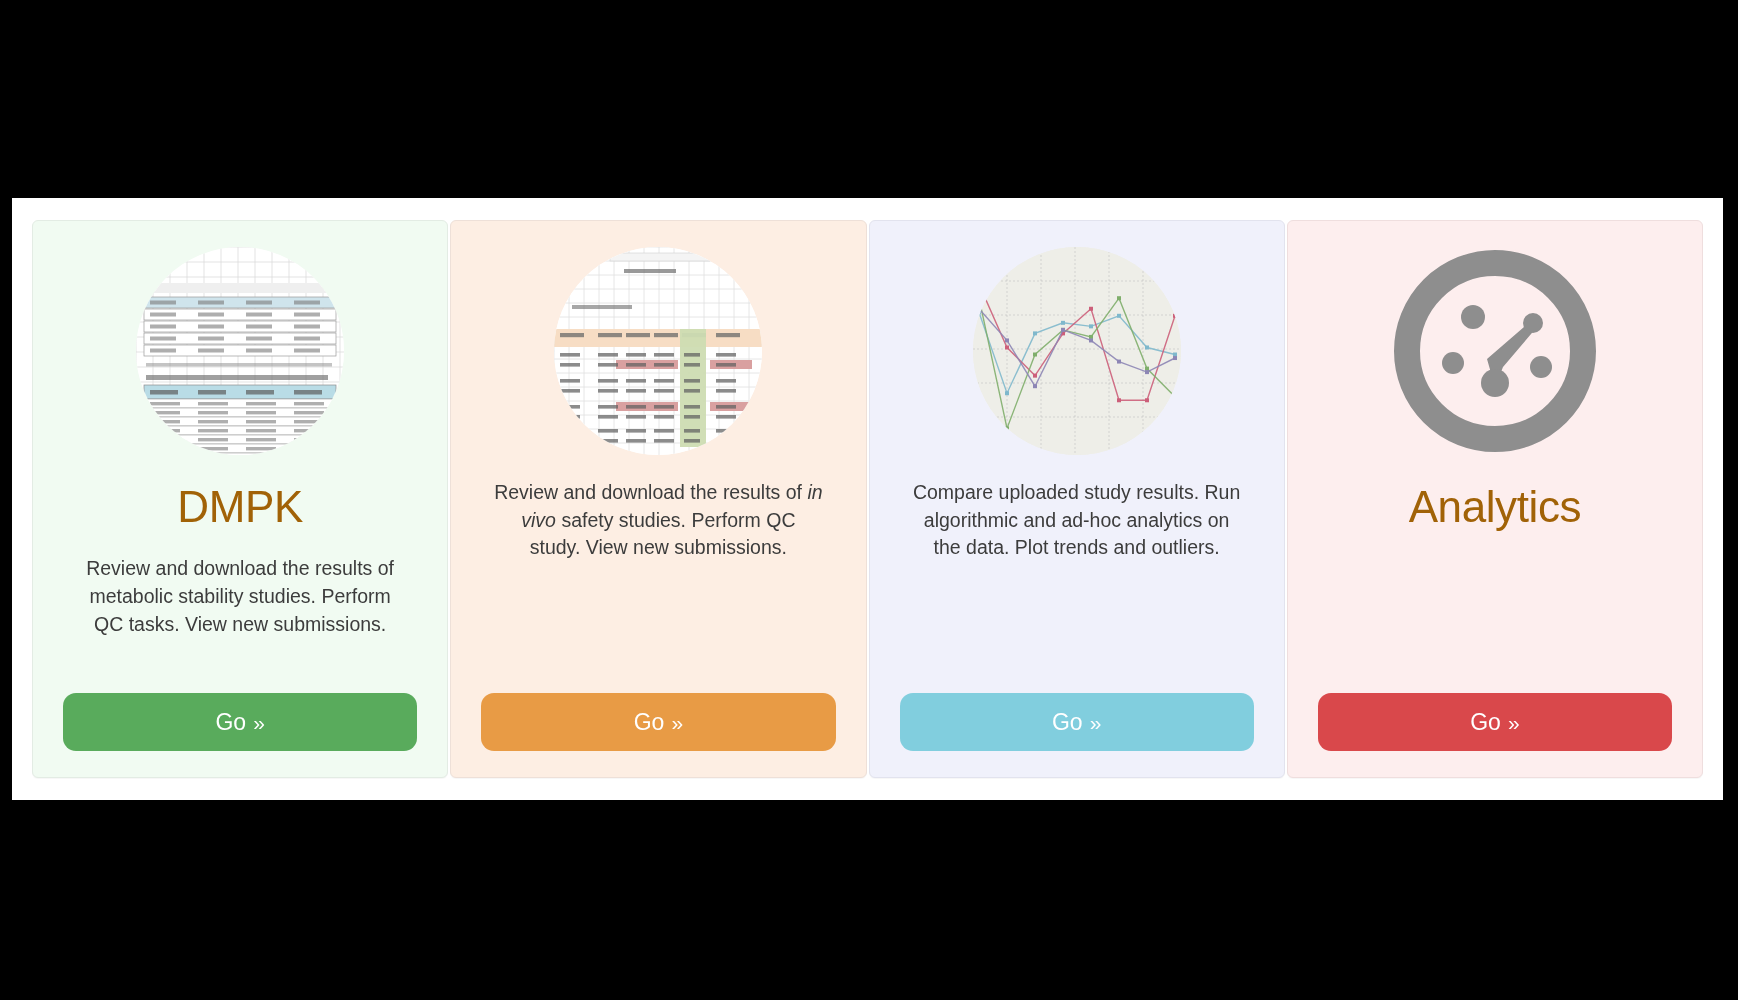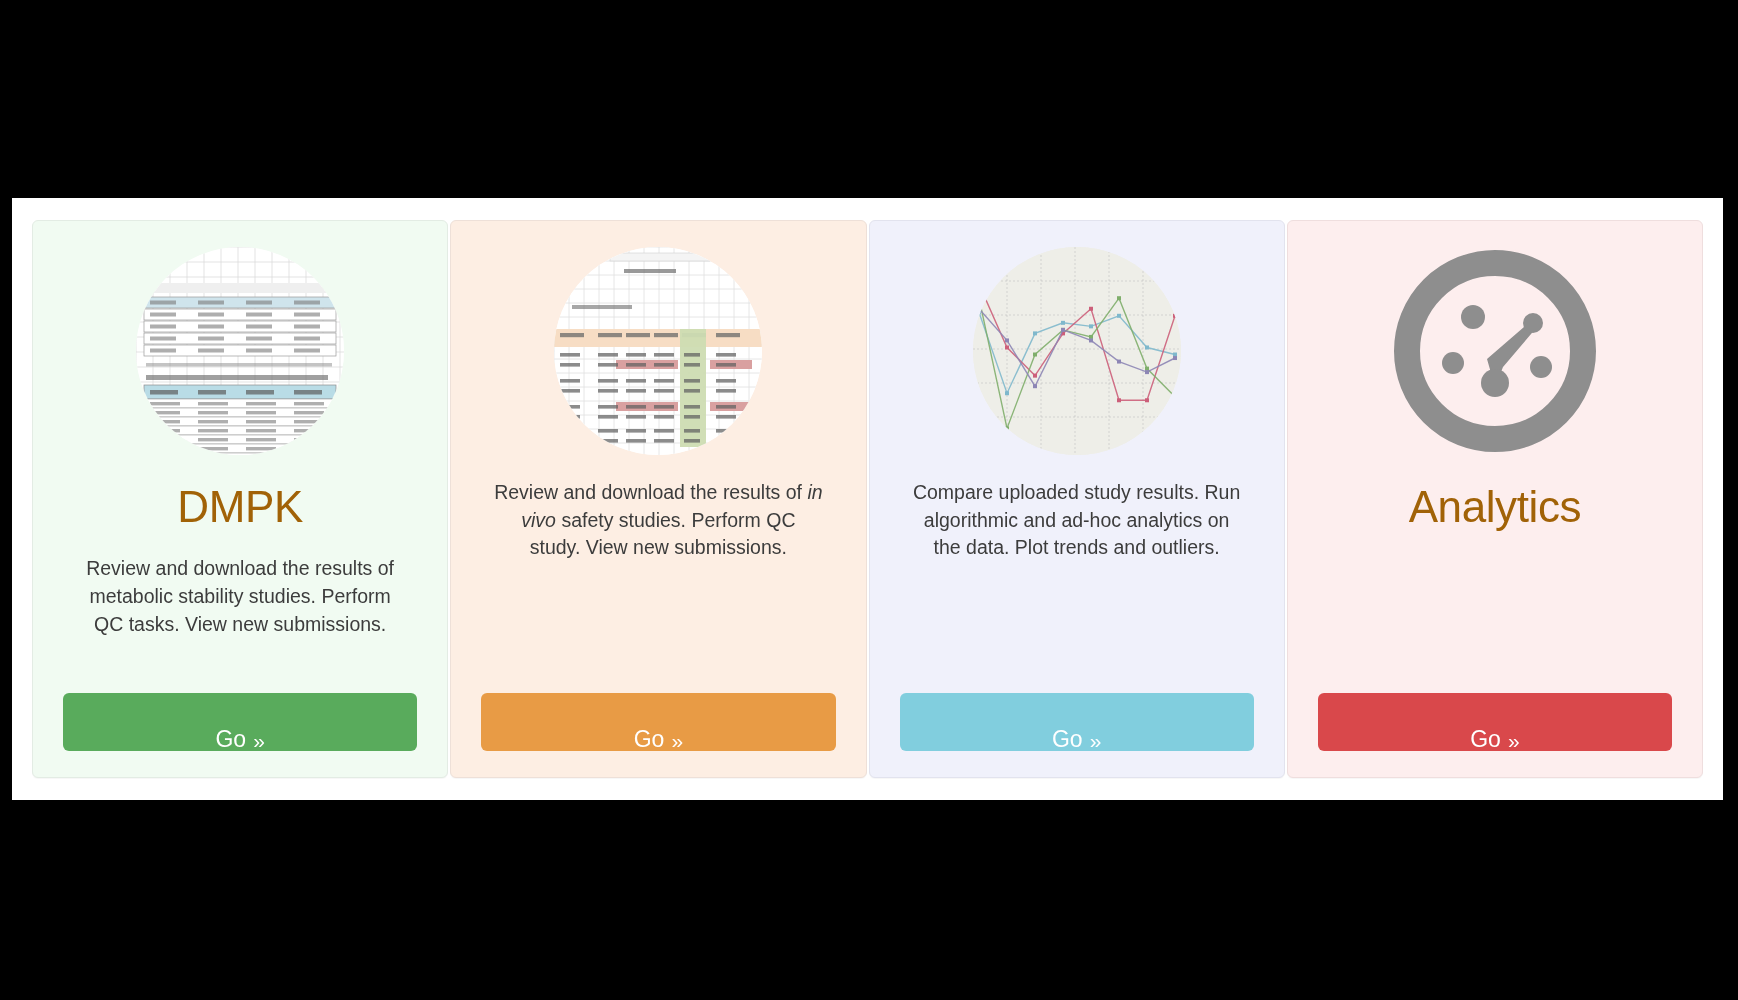--- a/index.html
+++ b/index.html
@@ -88,27 +88,27 @@
     max-width: 330px;
   }
   .card-desc i { font-style: italic; }
 
   .go-btn {
     margin-top: auto;
     margin-bottom: 26px;
     width: 100%;
     height: 58px;
     border: none;
-    border-radius: 6px;
+    border-radius: 13px;
     color: #ffffff;
     font-size: 23px;
     font-family: "Liberation Sans", sans-serif;
     cursor: pointer;
     display: flex;
-    align-items: flex-end;
+    align-items: center;
     justify-content: center;
     line-height: 1;
   }
   .go-btn .chev { margin-left: 7px; font-size: 21px; }
 
   
 </style>
 </head>
 <body>
 

